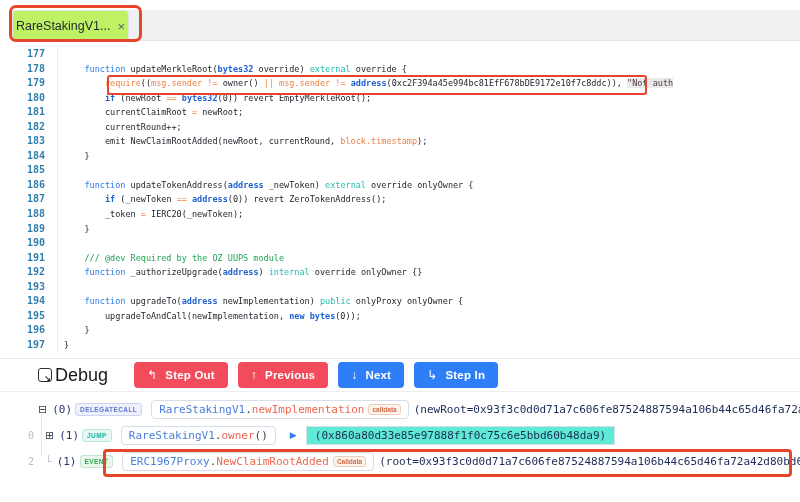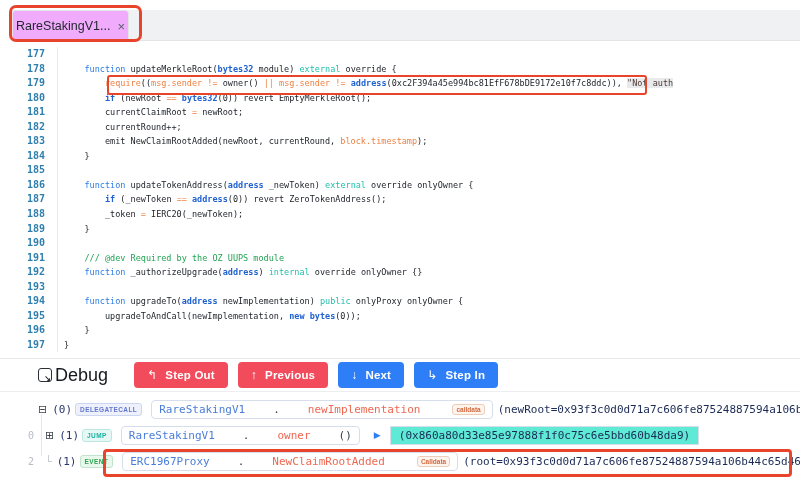--- a/index.html
+++ b/index.html
@@ -2,21 +2,21 @@
 <html><head>
 <meta charset="utf-8">
 <style>
   * { box-sizing: border-box; margin: 0; padding: 0; }
   html, body { width: 800px; height: 502px; overflow: hidden; background: #fff;
     font-family: "Liberation Sans", sans-serif; position: relative; }
 
   
   .tabbar { margin: 10px 0 0 12px; height: 31px; background: #eff1f3;
     border-bottom: 1px solid #e2e4e8; display: flex; }
-  .tab { width: 117px; height: 31px; background: #f0abfc; border: 1px solid #e2e4e8;
+  .tab { width: 117px; height: 31px; background: #bef264; border: 1px solid #e2e4e8;
     border-bottom: none; border-radius: 4px 4px 0 0; display: flex; align-items: center;
     justify-content: center; gap: 7px; font-size: 12.5px; color: #24292f; cursor: pointer; }
   .tab-close { color: #57606a; font-size: 13px; line-height: 1; cursor: pointer; }
 
   
   .editor { padding-top: 6px; }
   .code-line { display: flex; height: 14.55px; }
   .ln { flex: none; width: 58px; padding-right: 12px; text-align: right;
     font: 600 10px "DejaVu Sans Mono", monospace; color: #2f7fae;
     border-right: 1px solid #e9ebee; line-height: 14.55px; }
@@ -60,21 +60,21 @@
   .tr-conn { color: #c3c9d2; font-size: 11px; margin: 0 5px 0 2px;
     font-family: "DejaVu Sans Mono", monospace; }
   .tr-index { font: 11px "DejaVu Sans Mono", monospace; color: #26346b; margin-right: 3px; }
   .badge { font: 700 6.5px "Liberation Sans", sans-serif; letter-spacing: .4px;
     padding: 2px 4px; border-radius: 3px; margin-right: 4px; }
   .badge-delegatecall { color: #6076ce; background: #eef1fb; border: 1px solid #cdd6f0; }
   .badge-jump  { color: #18b3a0; background: #e6f8f5; border: 1px solid #bce7e0; }
   .badge-event { color: #2ba84e; background: #e9f7ed; border: 1px solid #c0e5cb; }
   .call-box { display: inline-flex; align-items: center; border: 1px solid #d6ddeb;
     border-radius: 4px; padding: 2px 7px; margin: 0 5px; background: #fff;
-    font: 11px "DejaVu Sans Mono", monospace; cursor: pointer; gap: 28px; }
+    font: 11px "DejaVu Sans Mono", monospace; cursor: pointer; }
   .cb-contract { color: #4a7dd8; }
   .cb-dot, .cb-suffix { color: #343c4a; }
   .cb-fn { color: #ee6852; }
   .mini-badge { font: 700 6.5px "Liberation Sans", sans-serif; color: #d4693f;
     border: 1px solid #eccdb9; background: #fdf4ee; border-radius: 3px;
     padding: 1px 3px; margin-left: 4px; }
   .tr-args { font: 11px "DejaVu Sans Mono", monospace; color: #1b2a55; }
   .tr-play { color: #2d7ef7; font-size: 9px; margin: 0 9px; }
   .result-box { border: 1px solid #d6ddeb; border-radius: 0; padding: 2px 8px;
     background: #5eead4; font: 11px "DejaVu Sans Mono", monospace; color: #1b2a55; }
@@ -98,21 +98,21 @@
 </div>
 
 <div class="editor">
   <div id="code-lines">
       <div class="code-line">
         <span class="ln">177</span>
         <span class="lc"></span>
       </div>
       <div class="code-line">
         <span class="ln">178</span>
-        <span class="lc"><span>    </span><span class="tk-kw">function</span><span> updateMerkleRoot(</span><span class="tk-type">bytes32</span><span> module) </span><span class="tk-vis">external</span><span> override {</span></span>
+        <span class="lc"><span>    </span><span class="tk-kw">function</span><span> updateMerkleRoot(</span><span class="tk-type">bytes32</span><span> override) </span><span class="tk-vis">external</span><span> override {</span></span>
       </div>
       <div class="code-line">
         <span class="ln">179</span>
         <span class="lc"><span>        </span><span class="tk-op">require</span><span>((</span><span class="tk-op">msg.sender</span><span> </span><span class="tk-op">!=</span><span> owner() </span><span class="tk-op">||</span><span> </span><span class="tk-op">msg.sender</span><span> </span><span class="tk-op">!=</span><span> </span><span class="tk-type">address</span><span>(0xc2F394a45e994bc81EfF678bDE9172e10f7c8ddc)), </span><span class="tk-str">"Not auth</span></span>
       </div>
       <div class="code-line">
         <span class="ln">180</span>
         <span class="lc"><span>        </span><span class="tk-kwb">if</span><span> (newRoot </span><span class="tk-op">==</span><span> </span><span class="tk-type">bytes32</span><span>(0)) revert EmptyMerkleRoot();</span></span>
       </div>
       <div class="code-line">

